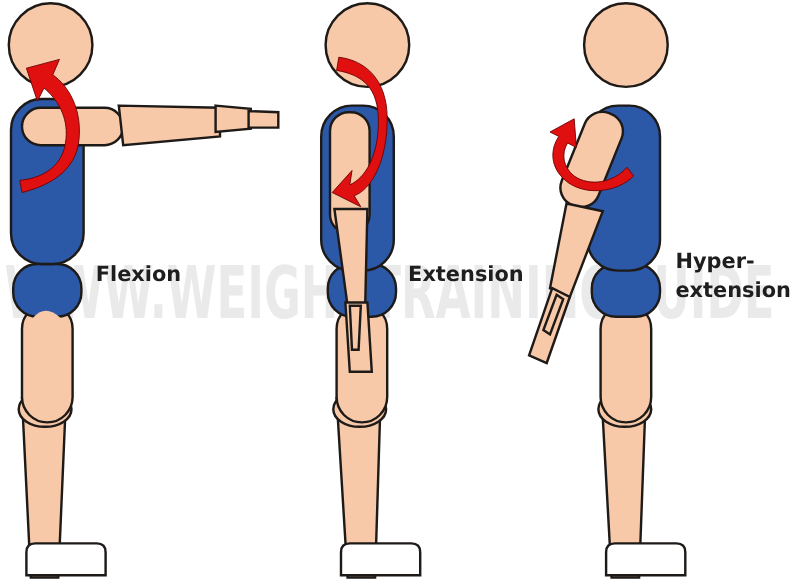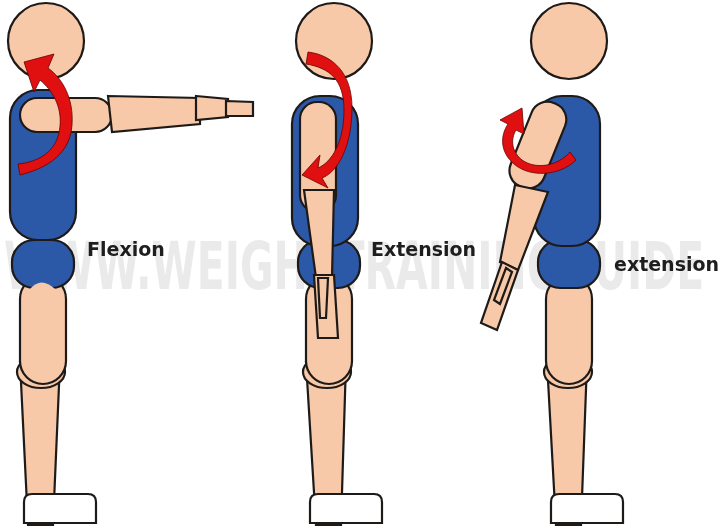--- a/index.html
+++ b/index.html
@@ -87,14 +87,15 @@
       <polygon class="sk" points="502,262 518,270 497,330 481,323"></polygon>
       <polygon class="sk" points="506,268 512,272 500,304 494,300"></polygon>
 
       <path class="ar" d="M576,160 C560,176 530,178 514,164 C500,152 500,136 508,124 L500,120 L522,108 L524,134 L516,130 C510,140 512,152 522,160 C536,170 558,166 570,152 Z"></path>
       <path class="shoe" d="M551,502 Q551,494 559,494 L615,494 Q623,494 623,502 L623,523 L551,523 Z"></path>
     </g>
   </svg>
 
   <div class="lbl" style="left:87px;top:237px;">Flexion</div>
   <div class="lbl" style="left:371px;top:237px;">Extension</div>
+  <div class="lbl" style="left:614px;top:226px;">Hyper-</div>
   <div class="lbl" style="left:614px;top:252px;">extension</div>
 </div>
 
 </body></html>

